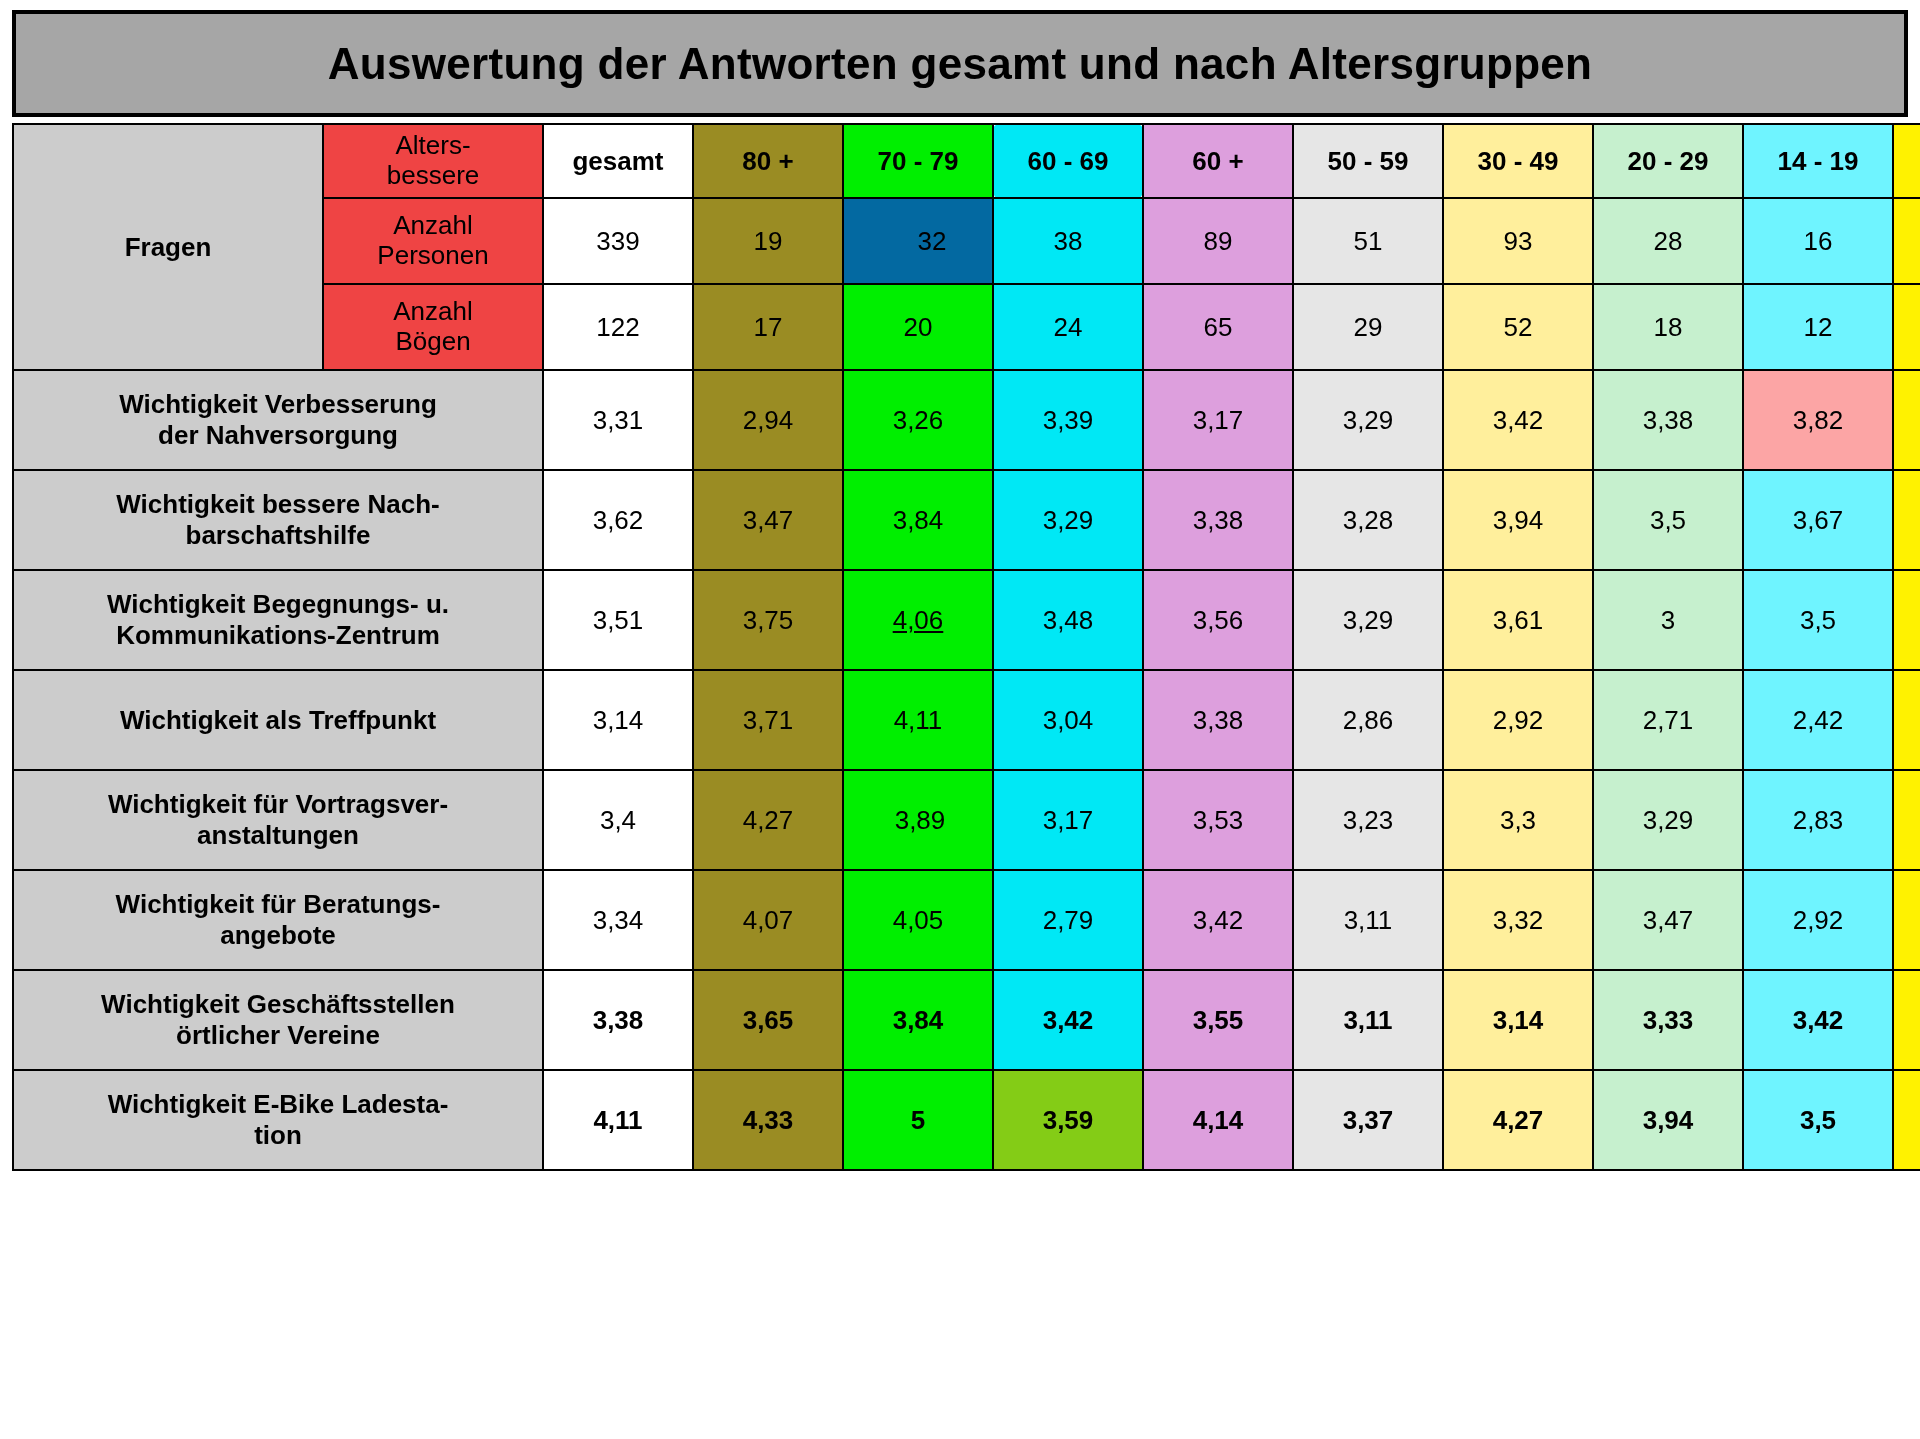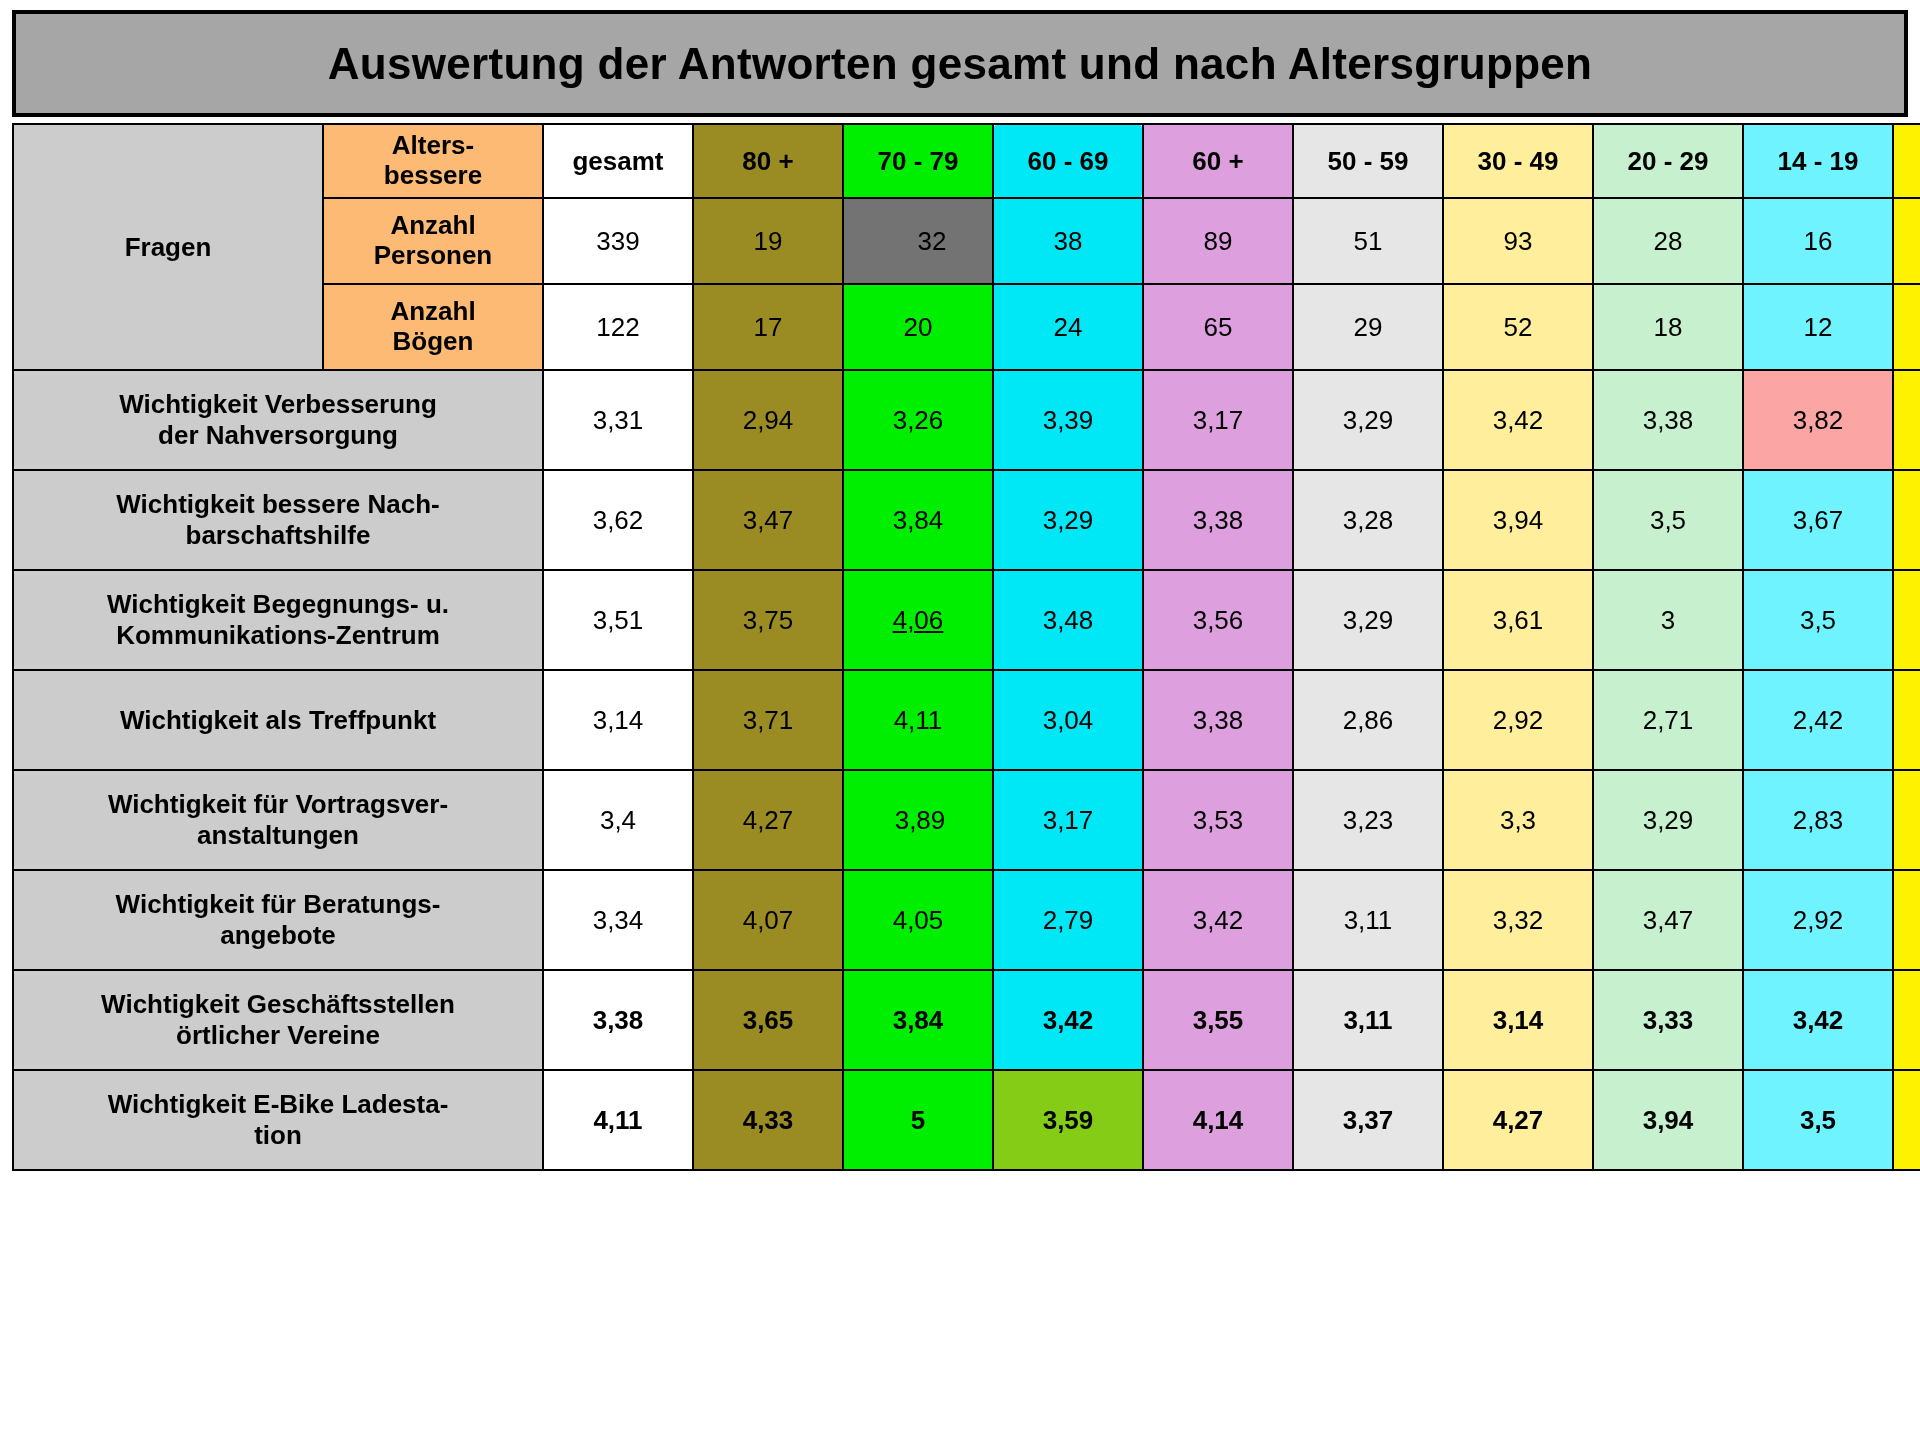--- a/index.html
+++ b/index.html
@@ -45,22 +45,22 @@
     color: #000000;
     padding: 4px 4px;
     box-sizing: border-box;
   }
   
   col.c-frage  { width: 310px; }
   col.c-sub    { width: 220px; }
   col.c-val    { width: 150px; }
 
   .hdr-label {
-    background: #fdba74;
-    font-weight: bold;
+    background: #ef4444;
+    font-weight: normal;
     font-size: 27px;
     line-height: 1.15;
   }
   .corner {
     background: #cccccc;
     font-weight: bold;
     font-size: 28px;
   }
   .grp-hdr {
     font-weight: bold;
@@ -123,21 +123,21 @@
           <td class="grp-hdr" style="background: rgb(230, 230, 230);">50 - 59</td>
           <td class="grp-hdr" style="background: rgb(255, 239, 156);">30 - 49</td>
           <td class="grp-hdr" style="background: rgb(198, 240, 206);">20 - 29</td>
           <td class="grp-hdr" style="background: rgb(111, 244, 255);">14 - 19</td>
           <td class="grp-hdr" style="background: rgb(255, 242, 0);">unt. 14</td>
         </tr>
         <tr class="row-head2">
           <td class="hdr-label"><span>Anzahl</span><br><span>Personen</span></td>
           <td class="cnt" style="background: rgb(255, 255, 255);">339</td>
           <td class="cnt" style="background: rgb(154, 140, 35);">19</td>
-          <td class="cnt" style="background: #737373; padding-left: 32px;">32</td>
+          <td class="cnt" style="background: #0369a1; padding-left: 32px;">32</td>
           <td class="cnt" style="background: rgb(0, 232, 245);">38</td>
           <td class="cnt" style="background: rgb(221, 159, 221);">89</td>
           <td class="cnt" style="background: rgb(230, 230, 230);">51</td>
           <td class="cnt" style="background: rgb(255, 239, 156);">93</td>
           <td class="cnt" style="background: rgb(198, 240, 206);">28</td>
           <td class="cnt" style="background: rgb(111, 244, 255);">16</td>
           <td class="cnt" style="background: rgb(255, 242, 0);">64</td>
         </tr>
         <tr class="row-head2">
           <td class="hdr-label"><span>Anzahl</span><br><span>Bögen</span></td>

